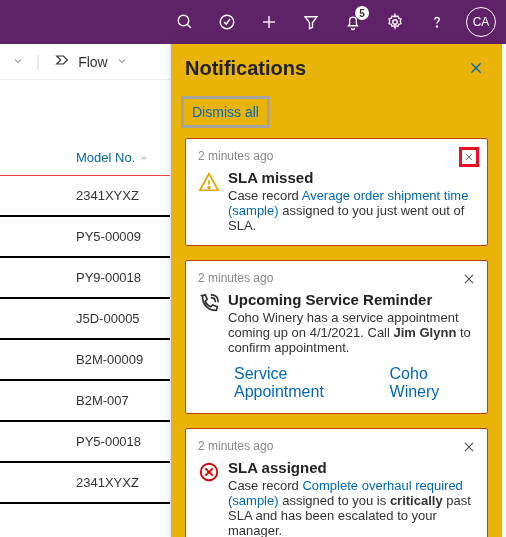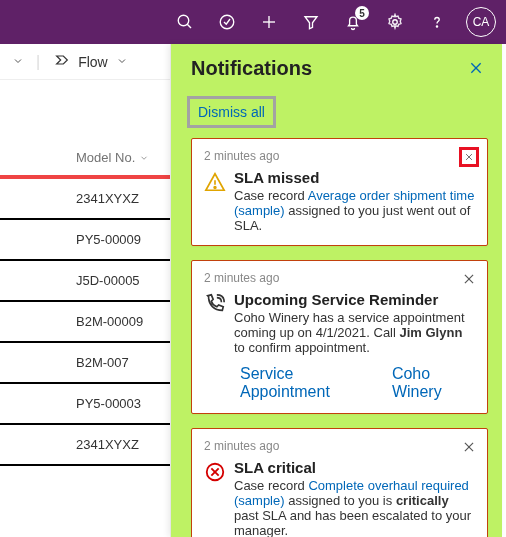--- a/index.html
+++ b/index.html
@@ -62,42 +62,42 @@
   }
   .subbar .chev { width: 20px; text-align:center;}
   .flow-icon { margin-left:6px;}
   .grid {
     width: 170px;
     position: relative;
     font-size: 13px;
   }
   .grid .hdr {
     padding: 10px 6px;
-    color: #737373;
+    color: #0369a1;
     display:flex; align-items:center; gap:4px;
     margin-top:60px;
-    border-bottom:4px solid #ef4444;
+    border-bottom:1px solid #ef4444;
     padding-left:76px;
   }
   .row {
     padding: 12px 6px;
     border-bottom: 2px solid #000000;
     padding-left:76px;
   }
   
   .panel {
     position: absolute;
     top: 44px;
     left: 170px;
     right: 4px;
     bottom: 0;
-    background: #bef264;
+    background: #eab308;
     border-left: 1px solid #e5e5e5;
     box-shadow: -2px 0 6px rgba(0,0,0,.08);
-    padding: 12px 14px 10px 20px;
+    padding: 12px 14px 10px 14px;
     overflow-y: auto;
   }
   .panel-head {
     display:flex; align-items:center;
     margin-bottom:0px;
   }
   .panel-title {
     font-size: 20px;
     font-weight: 600;
     color: #222;
@@ -225,24 +225,25 @@
 
 <div class="grid">
   <div class="hdr">
     <span>Model No.</span>
     <svg width="10" height="10" viewBox="0 0 24 24" fill="none" stroke="#888" stroke-width="2">
         <path d="M6 9l6 6 6-6"></path>
       </svg>
   </div>
   <div class="row"><span>2341XYXZ</span></div>
   <div class="row"><span>PY5-00009</span></div>
+  <div class="row"><span>PY9-00018</span></div>
   <div class="row"><span>J5D-00005</span></div>
   <div class="row"><span>B2M-00009</span></div>
   <div class="row"><span>B2M-007</span></div>
-  <div class="row"><span>PY5-00003</span></div>
+  <div class="row"><span>PY5-00018</span></div>
   <div class="row"><span>2341XYXZ</span></div>
 </div>
 
 <div class="panel">
   <div class="panel-head">
     <div class="panel-title">Notifications</div>
     <div class="close-x">
       <svg width="16" height="16" viewBox="0 0 24 24" fill="none" stroke="#0067b8" stroke-width="2">
           <line x1="5" y1="5" x2="19" y2="19"></line>
           <line x1="19" y1="5" x2="5" y2="19"></line>
@@ -316,19 +317,19 @@
     <div class="ts">2 minutes ago</div>
     <div class="row2">
       <div class="nicon">
         <svg width="22" height="22" viewBox="0 0 24 24" fill="none" stroke="#d40000" stroke-width="2">
             <circle cx="12" cy="12" r="9"></circle>
             <line x1="8" y1="8" x2="16" y2="16"></line>
             <line x1="16" y1="8" x2="8" y2="16"></line>
           </svg>
       </div>
       <div class="nbody">
-        <div class="ntitle">SLA critical</div>
+        <div class="ntitle">SLA assigned</div>
         <span>Case record </span><span class="link">Complete overhaul required (sample)</span><span> assigned to you is </span><span class="bold">critically</span><span> past SLA and has been escalated to your manager.</span>
       </div>
     </div>
   </div>
 
 </div>
 
 </body></html>

